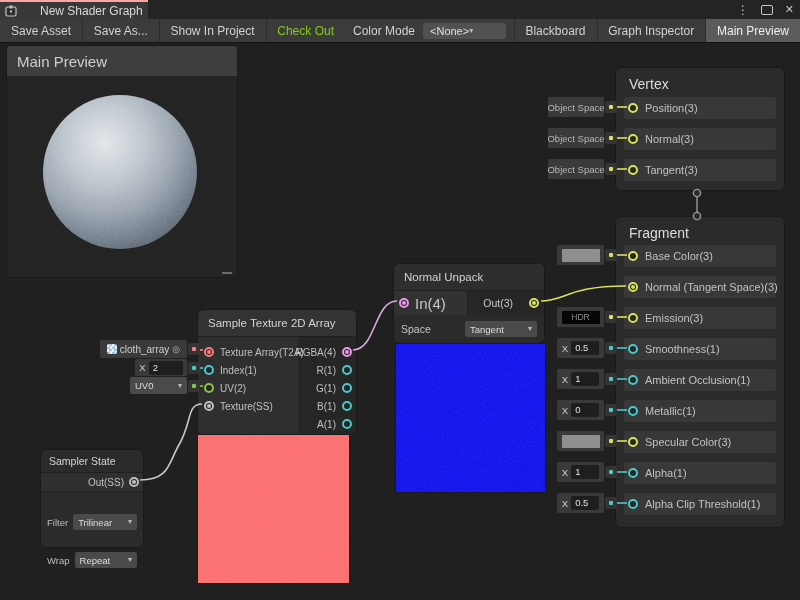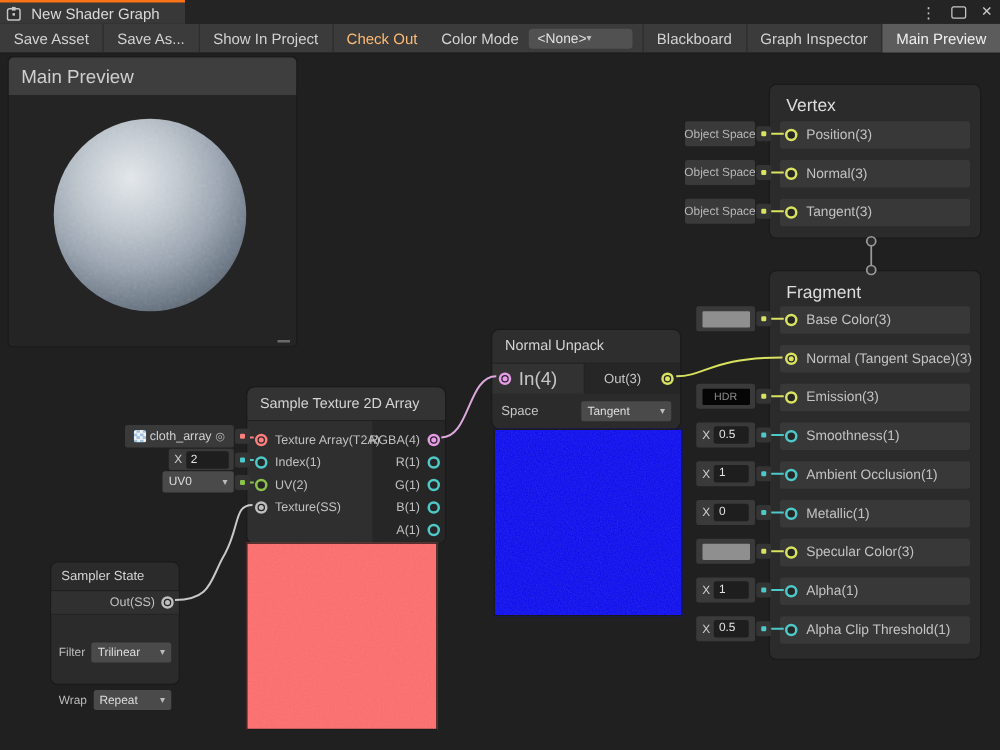--- a/index.html
+++ b/index.html
@@ -1,33 +1,33 @@
 <!DOCTYPE html>
 <html><head>
 <meta charset="utf-8">
 <style>
   html,body{margin:0;padding:0}
   body{width:800px;height:600px;background:#202020;font-family:"Liberation Sans",sans-serif;
        overflow:hidden;color:#c8c8c8;position:relative}
 
   
   .titlebar{position:relative;height:19px;background:#242424;display:flex;align-items:stretch}
-  .tab{width:148px;background:#383838;border-top:2px solid #f97316;box-sizing:border-box;
-       display:flex;align-items:center;gap:8px;padding-left:5px;font-size:12px;color:#dadada}
+  .tab{width:148px;background:#383838;border-top:2px solid #fca5a5;box-sizing:border-box;
+       display:flex;align-items:center;gap:23px;padding-left:5px;font-size:12px;color:#dadada}
   .win-controls{position:absolute;right:6px;top:0;height:19px;display:flex;align-items:center;gap:12px;color:#c8c8c8}
   .more-glyph{font-size:12px;line-height:1}
   .maxbox{width:10px;height:8px;border:1.5px solid #c8c8c8;border-radius:2px}
   .close-glyph{font-size:11px}
 
   
   .toolbar{height:23px;background:#3b3b3b;border-bottom:1px solid #141414;display:flex;align-items:center;
            font-size:12px;color:#d2d2d2}
   .tb-btn{padding:0 11px;height:100%;display:flex;align-items:center;white-space:nowrap}
   .tb-btn.active{background:#5c5c5c;color:#f0f0f0}
-  .tb-btn.disabled{color:#fdba74}
+  .tb-btn.disabled{color:#84cc16}
   .tb-sep{width:1px;height:100%;background:#2c2c2c}
   .tb-spacer{flex:1}
   .tb-label{padding:0 8px;white-space:nowrap}
   .dropdown{background:#515151;border-radius:3px;height:16px;display:flex;align-items:center;
             padding:0 7px;font-size:11px;color:#e0e0e0;width:96px;margin-right:8px}
   .dd-arrow{font-size:8px;color:#bcbcbc;line-height:1}
 
   
   .graph{position:relative;width:800px;height:558px;background:#202020;overflow:hidden}
   .wires{position:absolute;left:0;top:0;z-index:6;pointer-events:none}

